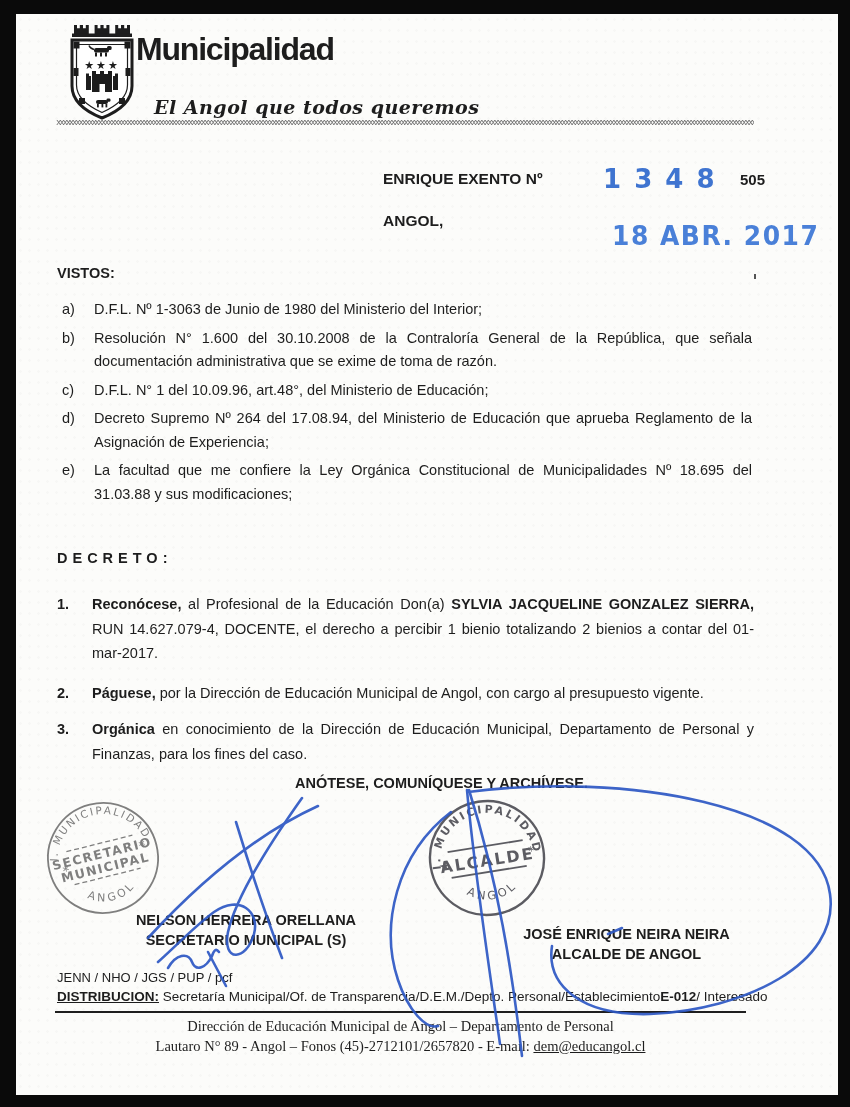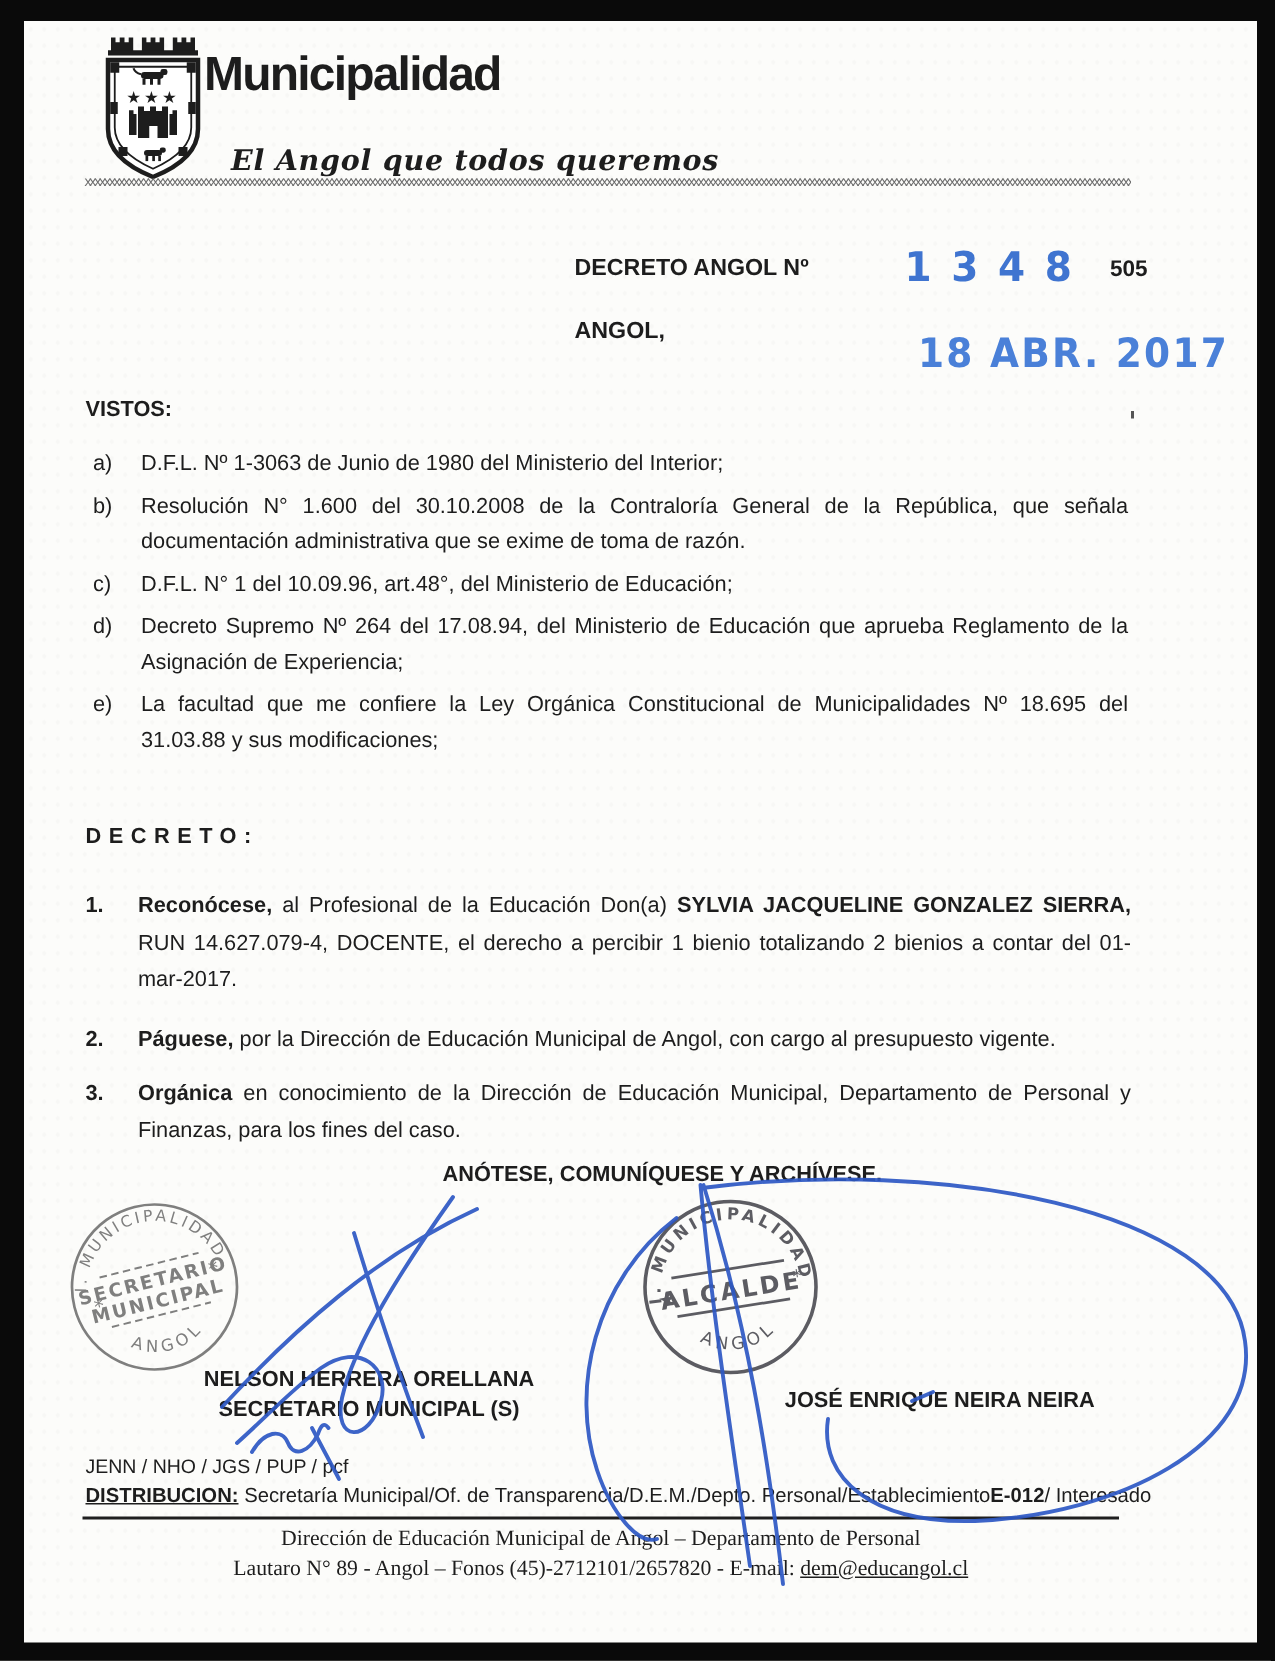--- a/index.html
+++ b/index.html
@@ -137,21 +137,21 @@
           <rect x="39.5" y="88" width="1.8" height="3.4"></rect>
       </g>
     </svg>
 
     <div class="org">
       <div class="org-line1">Municipalidad</div>
     </div>
     <div class="slogan">El Angol que todos queremos</div>
     <div class="coil">xxxxxxxxxxxxxxxxxxxxxxxxxxxxxxxxxxxxxxxxxxxxxxxxxxxxxxxxxxxxxxxxxxxxxxxxxxxxxxxxxxxxxxxxxxxxxxxxxxxxxxxxxxxxxxxxxxxxxxxxxxxxxxxxxxxxxxxxxxxxxxxxxxxxxxxxxxxxxxxxxxxxxxxxxxxxxxxxxxxxxxxxxxxxxxxxxxxxxxxxxxxxxxxxxxxxxxxxxxxxxxxxxxxxxxxxxxxxxxxxxxxxxxxxxxxxxxxxxxxx</div>
 
-    <div class="decree-title">DECRETO ANGOL Nº</div>
+    <div class="decree-title">ENRIQUE EXENTO Nº</div>
     <div class="stamp-number" style="color:#3f74d0;">1 3 4 8</div>
     <div class="aux-number">505</div>
     <div class="city-label">ANGOL,</div>
     <div class="date-stamp" style="color:#4a80d8;">18 ABR. 2017</div>
 
     <div class="section-heading" style="left:41px; top:251px;">VISTOS:</div>
     <div class="vistos-list">
       <div class="doc-item">
         <span class="marker">a)</span>
         <span class="itext">D.F.L. Nº 1-3063 de Junio de 1980 del Ministerio del Interior;</span>
@@ -230,20 +230,21 @@
         <text font-size="11.5" letter-spacing="3"><textPath href="#rs-bot" startOffset="50%" text-anchor="middle">ANGOL</textPath></text>
       </g>
     </svg>
 
     <div class="sig-block left">
       <div>NELSON HERRERA ORELLANA</div>
       <div>SECRETARIO MUNICIPAL (S)</div>
     </div>
     <div class="sig-block right">
       <div>JOSÉ ENRIQUE NEIRA NEIRA</div>
+      <div>ALCALDE DE ANGOL</div>
     </div>
 
     <div class="initials">JENN / NHO / JGS / PUP / pcf</div>
     <div class="distribution">
       <span class="label">DISTRIBUCION:</span><span> Secretaría Municipal/Of. de Transparencia/D.E.M./Depto. Personal/Establecimiento</span><span class="b">E-012</span><span>/ Interesado</span>
     </div>
     <div class="rule"></div>
     <div class="footer-address">
       <div>Dirección de Educación Municipal de Angol – Departamento de Personal</div>
       <div><span>Lautaro  N°  89 - Angol – Fonos (45)-2712101/2657820 - E-mail:  </span><span class="email">dem@educangol.cl</span></div>

